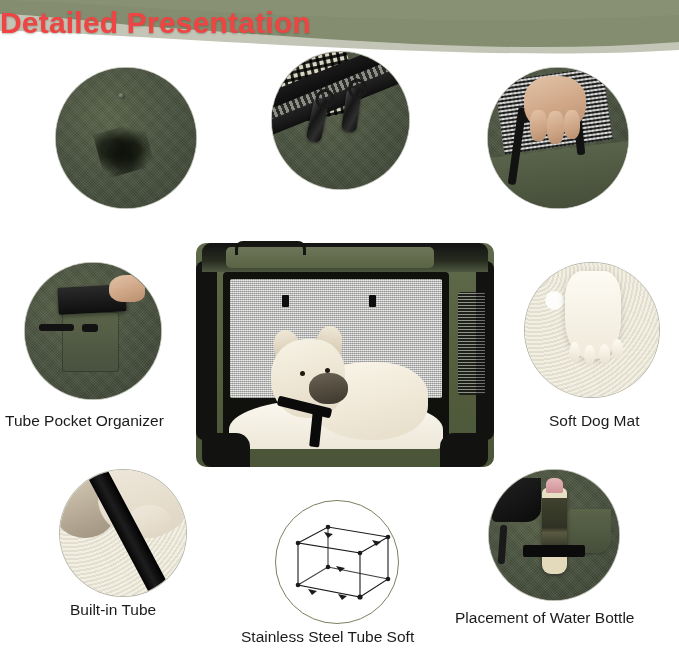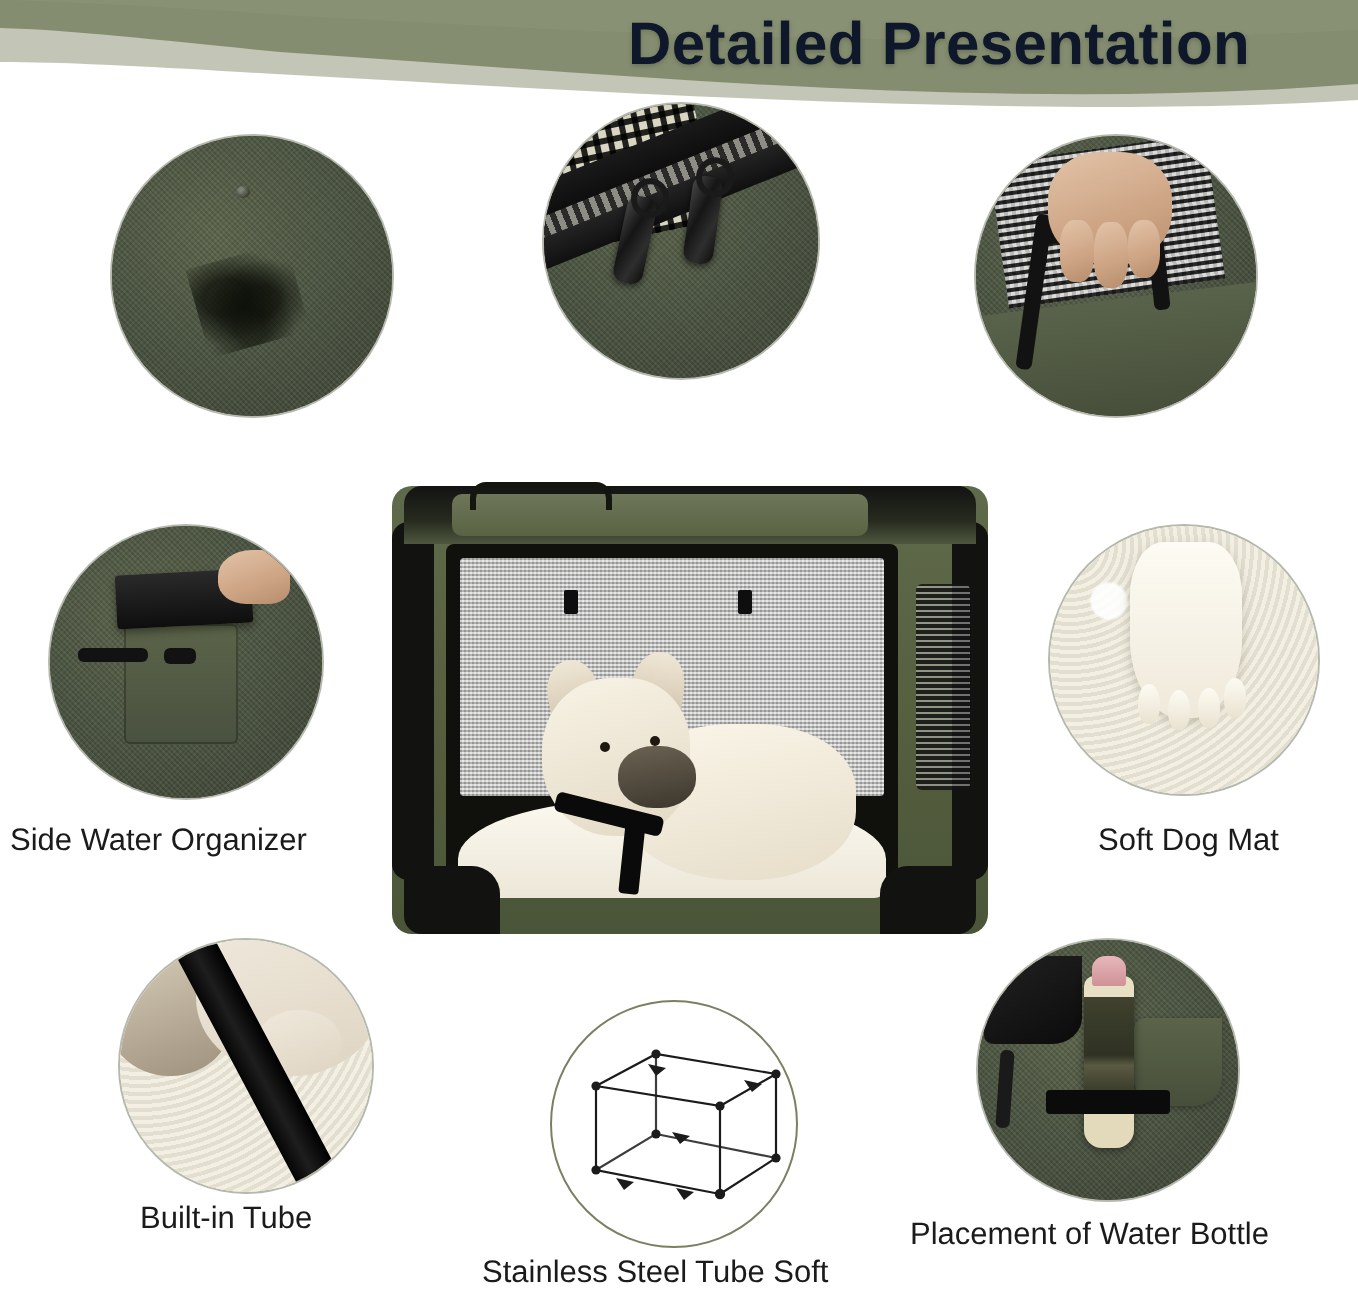--- a/index.html
+++ b/index.html
@@ -10,22 +10,22 @@
     overflow:hidden;
     position:relative;
   }
   #page{position:relative;width:679px;height:655px;overflow:hidden;background:#fff;}
 
   
   .banner{position:absolute;left:0;top:0;width:679px;height:62px;overflow:hidden;}
   .banner svg{display:block;}
   .banner-title{
     position:absolute;left:0;top:6px;width:625px;
-    text-align:right;
-    color:#0f172a;
+    text-align:left;
+    color:#ef4444;
     font-size:30px;
     font-weight:bold;
     letter-spacing:.2px;
     text-shadow:0 1px 2px rgba(60,65,45,.35);
     white-space:nowrap;
   }
 
   
   .feature{position:absolute;}
   .circle{
@@ -315,21 +315,21 @@
   <div class="feature" style="left:25px;top:263px;">
     <div class="circle" style="width:136px;height:136px;">
       <div class="surf olive-fabric"></div>
       <div class="pocket-body"></div>
       <div class="pocket-flap"></div>
       <div class="strap" style="left:10%;top:45%;width:26%;height:5%;"></div>
       <div class="strap" style="left:42%;top:45%;width:12%;height:6%;"></div>
       <div class="hand" style="left:62%;top:9%;width:26%;height:20%;border-radius:48% 40% 30% 40%;"></div>
     </div>
   </div>
-  <div class="cap" style="left:5px;top:412px;">Side Water Organizer</div>
+  <div class="cap" style="left:5px;top:412px;">Tube Pocket Organizer</div>
 
   <div class="feature" style="left:525px;top:263px;">
     <div class="circle" style="width:134px;height:134px;background:#efece0;">
       <div class="surf sherpa"></div>
       <div class="paw"></div>
       <div class="toe" style="left:33%;"></div>
       <div class="toe" style="left:44%;bottom:24%;"></div>
       <div class="toe" style="left:55%;bottom:25%;"></div>
       <div class="toe" style="left:65%;bottom:28%;"></div>
     </div>

